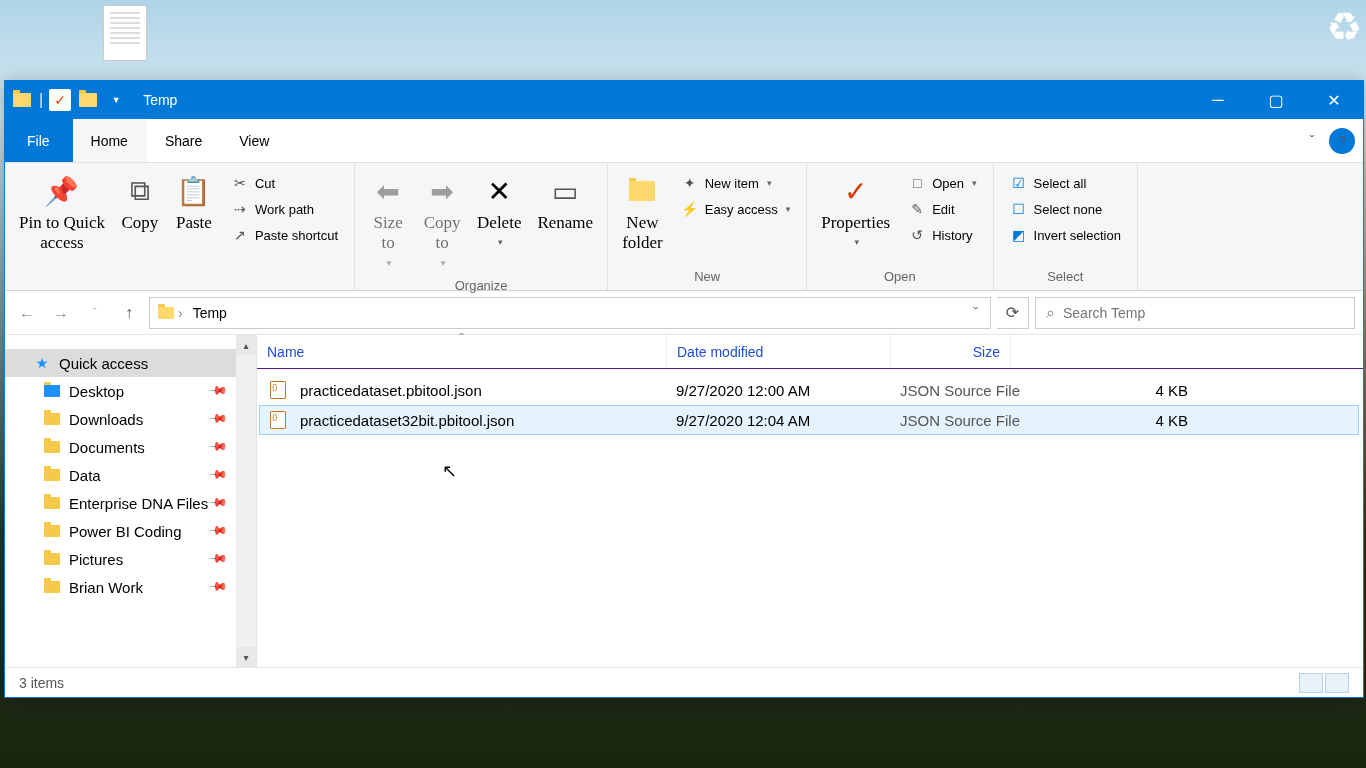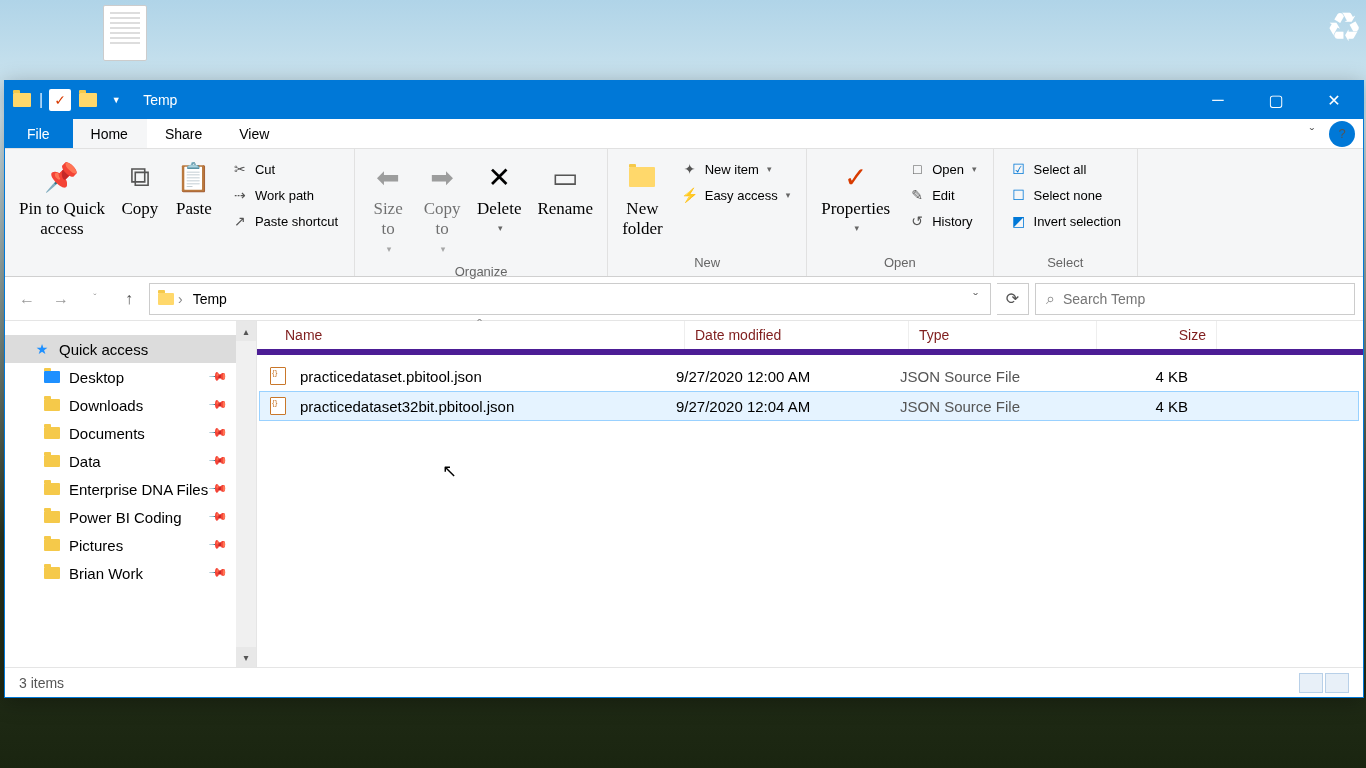--- a/index.html
+++ b/index.html
@@ -9,21 +9,21 @@
 .desktop-icon .doc::before { content: ""; position: absolute; top: 6px; left: 6px; right: 6px; height: 2px; background: #ddd; box-shadow: 0 5px 0 #ddd, 0 10px 0 #ddd, 0 15px 0 #ddd, 0 20px 0 #ddd, 0 25px 0 #ddd, 0 30px 0 #ddd; }
 .explorer { position: absolute; top: 80px; left: 4px; right: 2px; height: 618px; background: #fff; border: 1px solid #0078d7; display: flex; flex-direction: column; box-shadow: 0 4px 20px rgba(0,0,0,.3); }
 .titlebar { height: 38px; background: #0078d7; display: flex; align-items: center; color: #fff; }
 .titlebar .qat { display: flex; align-items: center; padding: 0 6px; gap: 6px; }
 .titlebar .qat-icon { width: 22px; height: 22px; display: flex; align-items: center; justify-content: center; font-size: 14px; }
 .folder-glyph { width: 18px; height: 14px; background: #ffd86b; border-radius: 1px; position: relative; display: inline-block; }
 .folder-glyph::before { content: ""; position: absolute; top: -3px; left: 0; width: 7px; height: 3px; background: #f5c94a; border-radius: 1px 1px 0 0; }
 .titlebar .title-text { margin-left: 10px; font-size: 14px; }
 .titlebar .controls { margin-left: auto; display: flex; }
 .titlebar .controls div { width: 58px; height: 38px; display: flex; align-items: center; justify-content: center; font-size: 16px; cursor: pointer; }
-.tabrow { height: 30px; background: #fff; display: flex; align-items: stretch; border-bottom: 1px solid #e1e1e1; }
+.tabrow { height: 44px; background: #fff; display: flex; align-items: stretch; border-bottom: 1px solid #e1e1e1; }
 .tabrow .tab { padding: 0 18px; display: flex; align-items: center; font-size: 14px; cursor: pointer; border-right: 1px solid transparent; }
 .tabrow .tab.file { background: #0078d7; color: #fff; padding: 0 22px; }
 .tabrow .tab.active { background: #f5f6f7; }
 .tabrow .collapse { margin-left: auto; display: flex; align-items: center; gap: 4px; padding-right: 8px; }
 .tabrow .collapse span { width: 26px; height: 26px; display: flex; align-items: center; justify-content: center; font-size: 13px; color: #555; cursor: pointer; }
 .tabrow .help { width: 18px; height: 18px; background: #0078d7; border-radius: 50%; color: #fff; font-size: 12px; display: flex; align-items: center; justify-content: center; }
 .ribbon { height: 128px; background: #f5f6f7; display: flex; border-bottom: 1px solid #d0d0d0; }
 .ribbon-group { display: flex; flex-direction: column; border-right: 1px solid #e1e1e1; padding: 2px 0; }
 .ribbon-group .rg-body { flex: 1; display: flex; align-items: flex-start; padding: 4px 6px; }
 .ribbon-group .rg-label { text-align: center; font-size: 13px; color: #666; padding: 2px 0 4px; }
@@ -46,21 +46,21 @@
 .navpane { width: 252px; border-right: 1px solid #e5e5e5; display: flex; }
 .navlist { flex: 1; overflow: hidden; padding-top: 14px; }
 .navitem { display: flex; align-items: center; gap: 8px; padding: 5px 10px 5px 38px; font-size: 15px; cursor: pointer; position: relative; }
 .navitem.quick { padding-left: 28px; background: #dcdcdc; }
 .navitem .pin { position: absolute; right: 10px; color: #777; font-size: 12px; transform: rotate(45deg); }
 .navitem .nico { width: 18px; height: 18px; display: flex; align-items: center; justify-content: center; font-size: 14px; }
 .nav-scroll { width: 20px; background: #f0f0f0; display: flex; flex-direction: column; }
 .nav-scroll .sbtn { height: 20px; display: flex; align-items: center; justify-content: center; font-size: 10px; color: #555; background: #e8e8e8; cursor: pointer; }
 .nav-scroll .track { flex: 1; }
 .filepane { flex: 1; display: flex; flex-direction: column; }
-.cols { height: 34px; display: flex; border-bottom: 6px solid #4c1d95; font-size: 14px; color: #7f1d1d; padding-left: 18px; }
+.cols { height: 34px; display: flex; border-bottom: 1px solid #4c1d95; font-size: 14px; color: #1d4ed8; }
 .cols .col { display: flex; align-items: center; padding: 0 10px; border-right: 1px solid #eee; cursor: pointer; position: relative; }
 .cols .col.sort::after { content: "ˆ"; position: absolute; top: -4px; left: 50%; transform: translateX(-50%); font-size: 14px; color: #888; }
 .c-name { width: 410px; }
 .c-date { width: 224px; }
 .c-type { width: 188px; }
 .c-size { width: 120px; text-align: right; justify-content: flex-end; }
 .filelist { flex: 1; padding-top: 6px; }
 .frow { height: 30px; display: flex; align-items: center; font-size: 15px; cursor: pointer; border: 1px solid transparent; margin: 0 4px 0 2px; }
 .frow.selected { background: #e5f3ff; border-color: #99d1ff; }
 .frow .fcell { padding: 0 10px; overflow: hidden; white-space: nowrap; }
@@ -339,21 +339,20 @@
         <div class="sbtn">▴</div>
         <div class="track"></div>
         <div class="sbtn">▾</div>
       </div>
     </div>
 
     <div class="filepane">
       <div class="cols">
         <div class="col c-name sort">Name</div>
         <div class="col c-date">Date modified</div>
-        <div class="col c-type">Type</div>
         <div class="col c-size">Size</div>
       </div>
       <div class="filelist" id="filelist">
           <div class="frow">
             <span class="fico">
               <span class="json-glyph"></span>
             </span>
             <span class="fcell fname">practicedataset.pbitool.json</span>
             <span class="fcell fdate">9/27/2020 12:00 AM</span>
             <span class="fcell ftype">JSON Source File</span>

